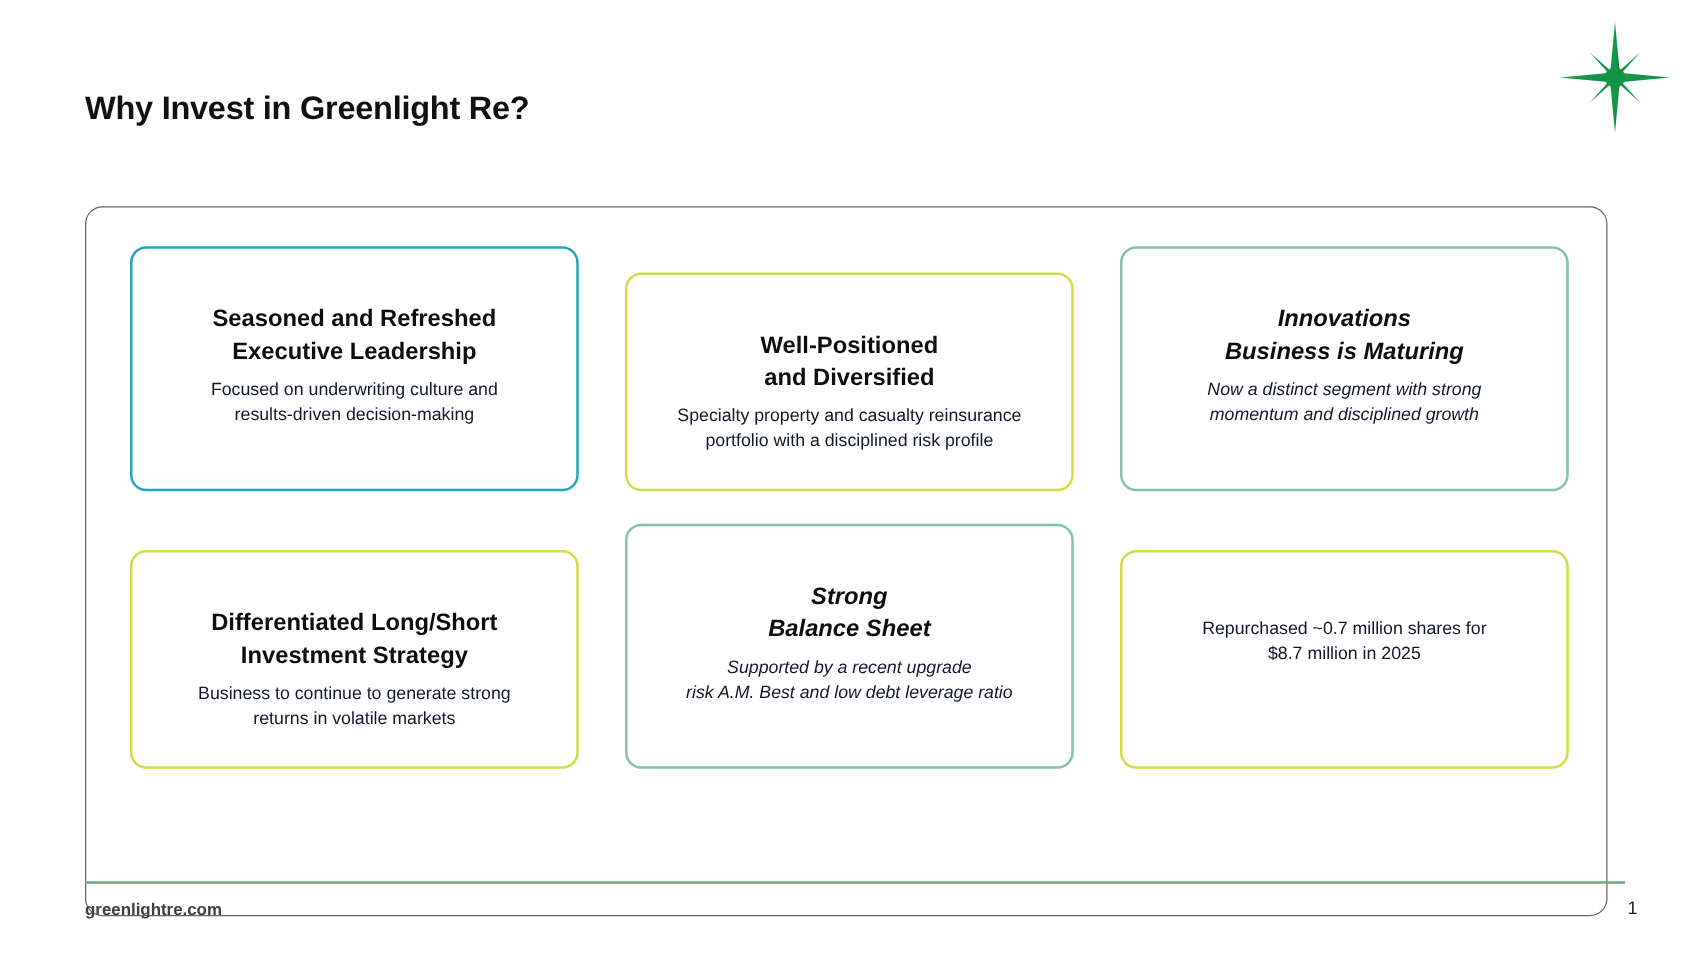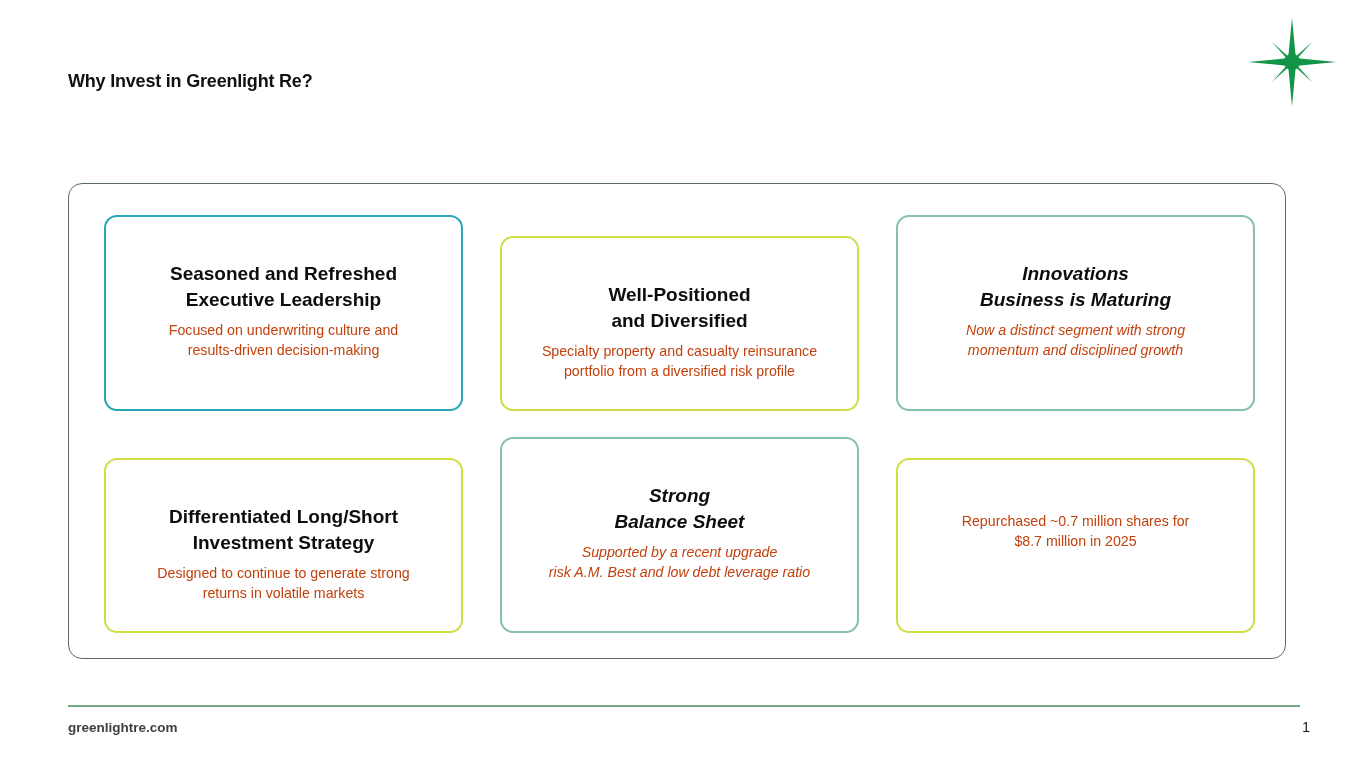--- a/index.html
+++ b/index.html
@@ -13,43 +13,43 @@
     font-family: "Liberation Sans", sans-serif;
     overflow: hidden;
     position: relative;
   }
 
   
   .slide-title {
     position: absolute;
     left: 68px;
     top: 71px;
-    font-size: 18px;
+    font-size: 26px;
     font-weight: bold;
     color: #111111;
     letter-spacing: -0.2px;
     white-space: nowrap;
   }
 
   
   .logo {
     position: absolute;
     left: 1246px;
     top: 16px;
     width: 92px;
     height: 92px;
   }
 
   
   .panel {
     position: absolute;
     left: 68px;
-    top: 183px;
+    top: 165px;
     width: 1218px;
-    height: 476px;
+    height: 568px;
     box-sizing: border-box;
     border: 1.3px solid #5a6a6a;
     border-radius: 14px;
     background: #ffffff;
   }
 
   .card-grid {
     position: absolute;
     left: 35px;
     top: 31px;
@@ -78,21 +78,21 @@
   .card-title {
     font-size: 19px;
     font-weight: bold;
     color: #0d0d0d;
     line-height: 1.36;
     white-space: pre-line;
     margin: 0;
   }
   .card-body {
     font-size: 14.2px;
-    color: #c2410c;
+    color: #0f172a;
     line-height: 1.42;
     white-space: pre-line;
     margin: 7px 0 0 0;
   }
 
   
   .footer-rule {
     position: absolute;
     left: 68px;
     top: 705px;
@@ -153,34 +153,34 @@
       <div class="card-title">Seasoned and Refreshed
 Executive Leadership</div>
       <div class="card-body">Focused on underwriting culture and
 results-driven decision-making</div>
     </div>
 
     <div class="card card-yellow">
       <div class="card-title">Well-Positioned
 and Diversified</div>
       <div class="card-body">Specialty property and casualty reinsurance
-portfolio from a diversified risk profile</div>
+portfolio with a disciplined risk profile</div>
     </div>
 
     <div class="card card-sage">
       <div class="card-title">Innovations
 Business is Maturing</div>
       <div class="card-body">Now a distinct segment with strong
 momentum and disciplined growth</div>
     </div>
 
     <div class="card card-yellow">
       <div class="card-title">Differentiated Long/Short
 Investment Strategy</div>
-      <div class="card-body">Designed to continue to generate strong
+      <div class="card-body">Business to continue to generate strong
 returns in volatile markets</div>
     </div>
 
     <div class="card card-sage">
       <div class="card-title">Strong
 Balance Sheet</div>
       <div class="card-body">Supported by a recent upgrade
 risk A.M. Best and low debt leverage ratio</div>
     </div>
 

